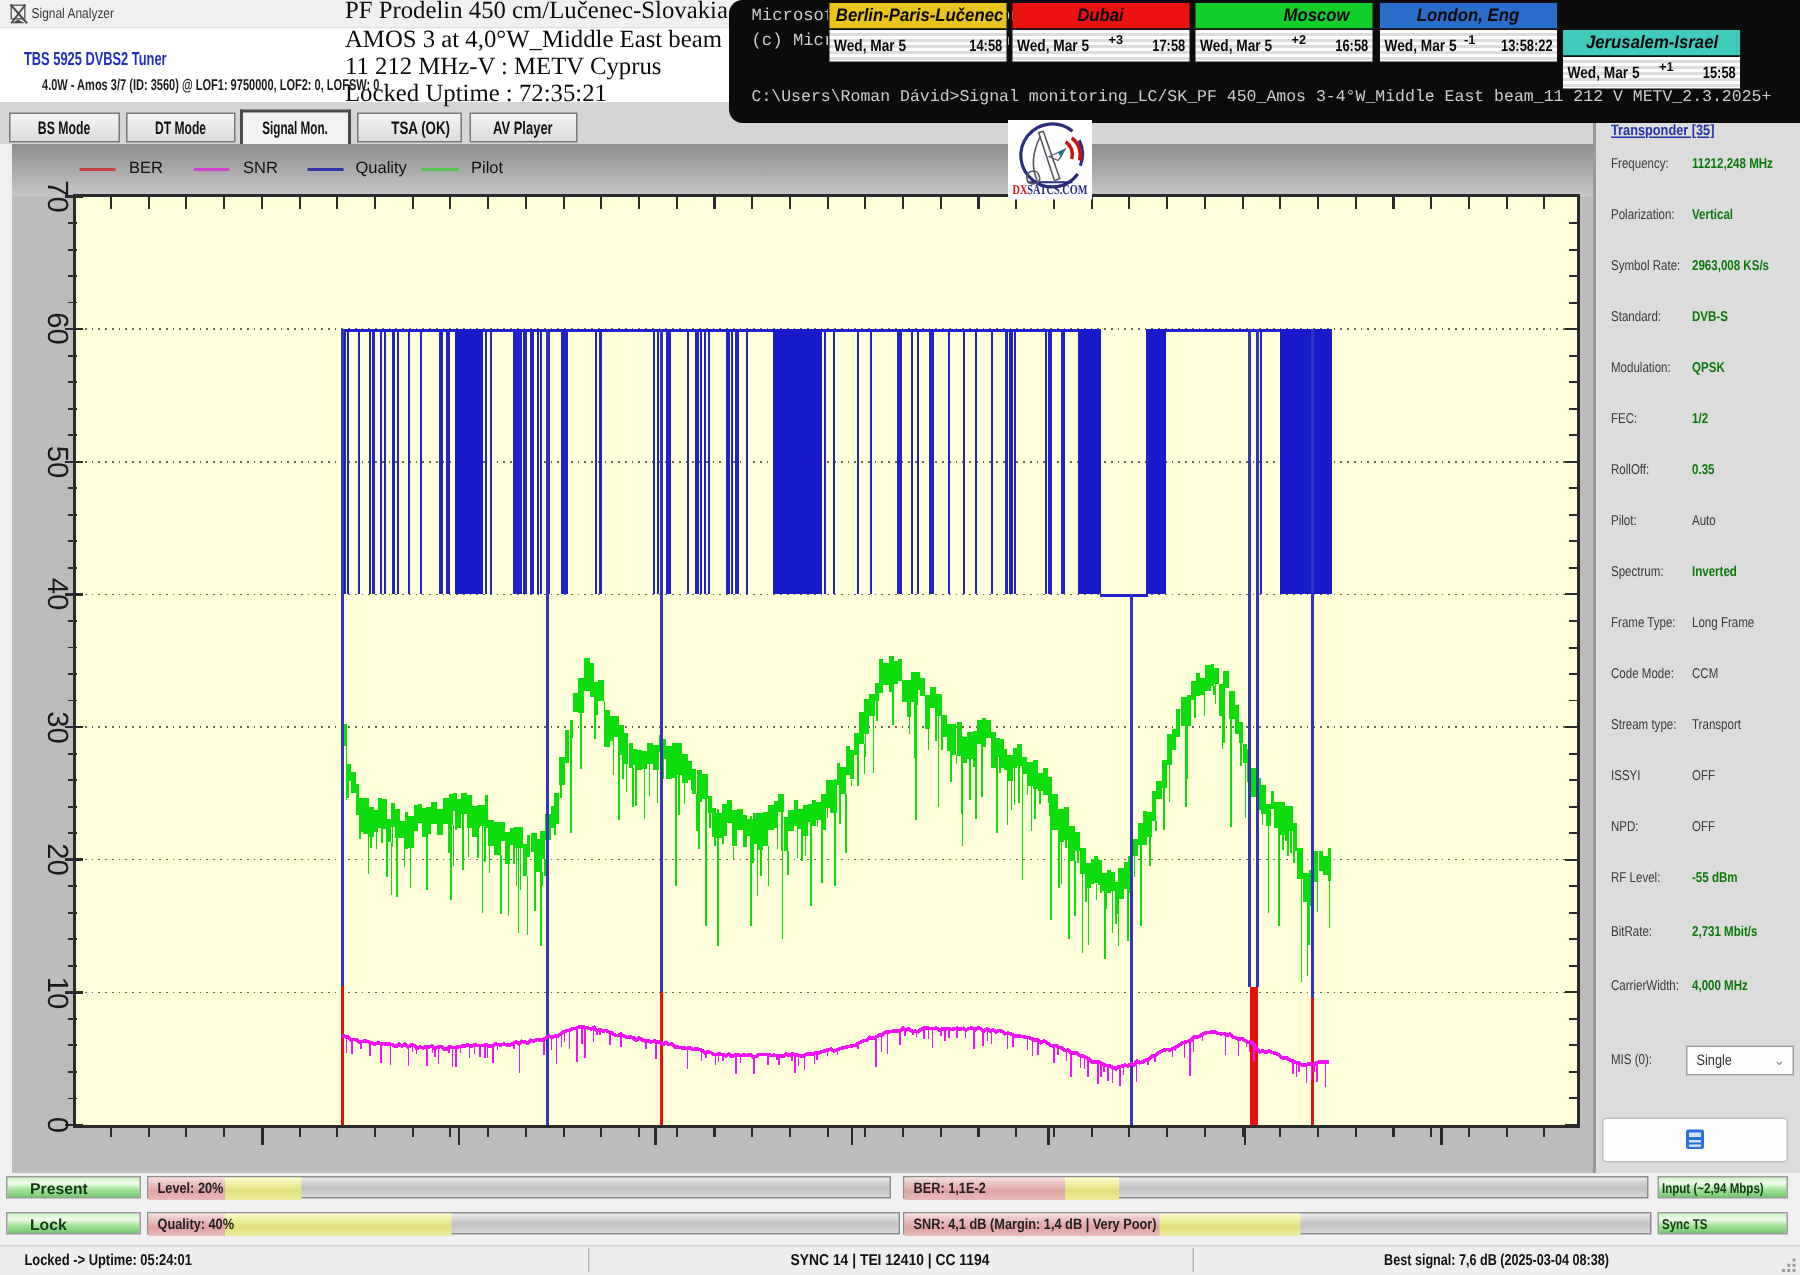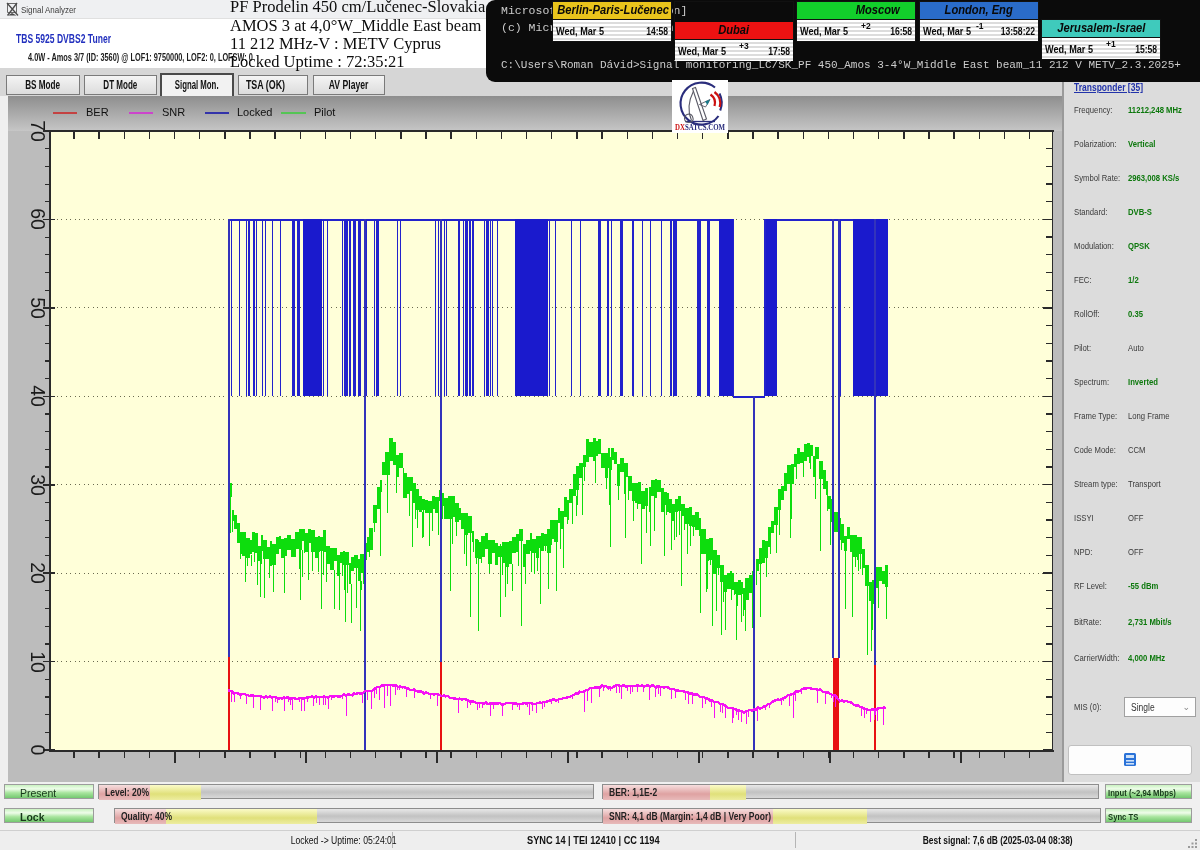--- a/index.html
+++ b/index.html
@@ -15,33 +15,33 @@
 <div style="position:absolute;left:21px;top:4px;font-size:9.5px;color:#3c3c3c;transform:scaleX(.84);transform-origin:left;white-space:nowrap;">Signal Analyzer</div>
 
 <div style="position:absolute;left:0;top:19px;width:1200px;height:49px;background:#ffffff;"></div>
 <div style="position:absolute;left:16px;top:32px;font-size:12.5px;font-weight:bold;color:#2230be;transform:scaleX(.685);transform-origin:left;white-space:nowrap;">TBS 5925 DVBS2 Tuner</div>
 <div style="position:absolute;left:28px;top:51px;font-size:10.5px;font-weight:bold;color:#1c1c1c;transform:scaleX(.70);transform-origin:left;white-space:nowrap;">4.0W - Amos 3/7 (ID: 3560) @ LOF1: 9750000, LOF2: 0, LOFSW: 0</div>
 
 <div style="position:absolute;left:0;top:68px;width:1200px;height:28px;background:#d6d6d6;"></div>
 <div style="position:absolute;left:6px;top:75px;width:74px;height:20px;background:linear-gradient(#f4f4f4,#dcdcdc);border:1px solid #7a7a7a;text-align:center;font-size:12px;font-weight:bold;line-height:19px;color:#111;"><span style="display:inline-block;transform:scaleX(0.68);transform-origin:center;white-space:nowrap;">BS Mode</span></div>
 <div style="position:absolute;left:84px;top:75px;width:73px;height:20px;background:linear-gradient(#f4f4f4,#dcdcdc);border:1px solid #7a7a7a;text-align:center;font-size:12px;font-weight:bold;line-height:19px;color:#111;"><span style="display:inline-block;transform:scaleX(0.67);transform-origin:center;white-space:nowrap;">DT Mode</span></div>
 <div style="position:absolute;left:160px;top:73px;width:74px;height:24px;background:#f2f2f2;border:2px solid #4a4a4a;border-bottom:none;text-align:center;font-size:12px;font-weight:bold;line-height:21px;color:#111;"><span style="display:inline-block;transform:scaleX(0.65);transform-origin:center;white-space:nowrap;">Signal Mon.</span></div>
-<div style="position:absolute;left:238px;top:75px;width:70px;height:20px;background:linear-gradient(#f4f4f4,#dcdcdc);border:1px solid #7a7a7a;text-align:left;font-size:12px;font-weight:bold;line-height:19px;color:#111;"><span style="display:inline-block;transform:scaleX(0.74);transform-origin:center;white-space:nowrap;">TSA (OK)</span></div>
+<div style="position:absolute;left:238px;top:75px;width:70px;height:20px;background:linear-gradient(#f4f4f4,#dcdcdc);border:1px solid #7a7a7a;text-align:right;font-size:12px;font-weight:bold;line-height:19px;color:#111;"><span style="display:inline-block;transform:scaleX(0.74);transform-origin:center;white-space:nowrap;">TSA (OK)</span></div>
 <div style="position:absolute;left:313px;top:75px;width:72px;height:20px;background:linear-gradient(#f4f4f4,#dcdcdc);border:1px solid #7a7a7a;text-align:center;font-size:12px;font-weight:bold;line-height:19px;color:#111;"><span style="display:inline-block;transform:scaleX(0.72);transform-origin:center;white-space:nowrap;">AV Player</span></div>
 
 <div style="position:absolute;left:0;top:96px;width:1062px;height:686px;background:#efefef;"></div>
 <div style="position:absolute;left:8px;top:96px;width:1054px;height:686px;background:#bcbcbc;"></div>
 <div style="position:absolute;left:8px;top:96px;width:1054px;height:35px;background:linear-gradient(#8e8e8e,#c6c6c6);"></div>
 
 <div style="position:absolute;left:53px;top:112px;width:24px;height:2px;background:#c44242;"></div>
 <div style="position:absolute;left:86px;top:106px;font-size:11px;color:#111;">BER</div>
 <div style="position:absolute;left:129px;top:112px;width:24px;height:2px;background:#cc44cc;"></div>
 <div style="position:absolute;left:162px;top:106px;font-size:11px;color:#111;">SNR</div>
 <div style="position:absolute;left:205px;top:112px;width:24px;height:2px;background:#3333aa;"></div>
-<div style="position:absolute;left:237px;top:106px;font-size:11px;color:#111;">Locked</div>
+<div style="position:absolute;left:237px;top:106px;font-size:11px;color:#111;">Quality</div>
 <div style="position:absolute;left:281px;top:112px;width:25px;height:2px;background:#55c555;"></div>
 <div style="position:absolute;left:314px;top:106px;font-size:11px;color:#111;">Pilot</div>
 <svg width="1062" height="686" viewBox="0 0 1062 686" style="position:absolute;left:0;top:96px;" shape-rendering="crispEdges">
     <rect x="50.0" y="35.0" width="1002.0" height="619.0" fill="#ffffd9"></rect>
     <line x1="52.0" y1="565.6" x2="1051.0" y2="565.6" stroke="#6a6a50" stroke-width="1" stroke-dasharray="1.3 3.2"></line>
     <line x1="52.0" y1="477.1" x2="1051.0" y2="477.1" stroke="#6a6a50" stroke-width="1" stroke-dasharray="1.3 3.2"></line>
     <line x1="52.0" y1="388.7" x2="1051.0" y2="388.7" stroke="#6a6a50" stroke-width="1" stroke-dasharray="1.3 3.2"></line>
     <line x1="52.0" y1="300.3" x2="1051.0" y2="300.3" stroke="#6a6a50" stroke-width="1" stroke-dasharray="1.3 3.2"></line>
     <line x1="52.0" y1="211.9" x2="1051.0" y2="211.9" stroke="#6a6a50" stroke-width="1" stroke-dasharray="1.3 3.2"></line>
     <line x1="52.0" y1="123.4" x2="1051.0" y2="123.4" stroke="#6a6a50" stroke-width="1" stroke-dasharray="1.3 3.2"></line>
@@ -879,21 +879,21 @@
 <div style="position:absolute;left:501px;top:21px;font-family:'Liberation Mono',monospace;font-size:11.5px;color:#cccccc;white-space:nowrap;">(c) Microsoft Corporation.</div>
 <div style="position:absolute;left:501px;top:59px;font-family:'Liberation Mono',monospace;font-size:11px;color:#cccccc;white-space:nowrap;">C:\Users\Roman Dávid&gt;Signal monitoring_LC/SK_PF 450_Amos 3-4°W_Middle East beam_11 212 V METV_2.3.2025+</div>
 <div style="position:absolute;left:552px;top:1px;width:120px;height:41px;border:1px solid #111;">
 <div style="height:17px;background:#e9c41c;text-align:center;font-size:12px;font-weight:bold;font-style:italic;color:#090909;line-height:17px;"><span style="display:inline-block;transform:scaleX(.93);transform-origin:center;white-space:nowrap;">Berlin-Paris-Lučenec</span></div>
 <div style="position:relative;height:22px;background:repeating-linear-gradient(#ffffff 0 2px,#dcdcdc 2px 4px);border-top:1px solid #111;font-size:11px;font-weight:bold;color:#0a0a0a;">
 <span style="position:absolute;left:3px;top:5px;display:inline-block;transform:scaleX(.83);transform-origin:left;white-space:nowrap;">Wed, Mar 5</span>
 <span style="position:absolute;right:3px;top:5px;display:inline-block;transform:scaleX(.78);transform-origin:right;white-space:nowrap;">14:58</span>
 </div>
   </div>
 <div style="position:absolute;left:674px;top:1px;width:120px;height:41px;border:1px solid #111;">
-<div style="height:17px;background:#ec1212;text-align:center;font-size:12px;font-weight:bold;font-style:italic;color:#090909;line-height:17px;margin-top:20px;"><span style="display:inline-block;transform:scaleX(.93);transform-origin:center;white-space:nowrap;">Dubai</span></div>
+<div style="height:17px;background:#ec1212;text-align:center;font-size:12px;font-weight:bold;font-style:italic;color:#090909;line-height:17px;"><span style="display:inline-block;transform:scaleX(.93);transform-origin:center;white-space:nowrap;">Dubai</span></div>
 <div style="position:relative;height:22px;background:repeating-linear-gradient(#ffffff 0 2px,#dcdcdc 2px 4px);border-top:1px solid #111;font-size:11px;font-weight:bold;color:#0a0a0a;">
 <span style="position:absolute;left:3px;top:5px;display:inline-block;transform:scaleX(.83);transform-origin:left;white-space:nowrap;">Wed, Mar 5</span>
       <span style="position:absolute;left:64px;top:1px;font-size:8.5px;font-weight:bold;">+3</span>
 <span style="position:absolute;right:3px;top:5px;display:inline-block;transform:scaleX(.78);transform-origin:right;white-space:nowrap;">17:58</span>
 </div>
   </div>
 <div style="position:absolute;left:796px;top:1px;width:120px;height:41px;border:1px solid #111;">
 <div style="height:17px;background:#12ce2b;text-align:center;font-size:12px;font-weight:bold;font-style:italic;color:#090909;line-height:17px;padding-left:44px;"><span style="display:inline-block;transform:scaleX(.93);transform-origin:center;white-space:nowrap;">Moscow</span></div>
 <div style="position:relative;height:22px;background:repeating-linear-gradient(#ffffff 0 2px,#dcdcdc 2px 4px);border-top:1px solid #111;font-size:11px;font-weight:bold;color:#0a0a0a;">
 <span style="position:absolute;left:3px;top:5px;display:inline-block;transform:scaleX(.83);transform-origin:left;white-space:nowrap;">Wed, Mar 5</span>
@@ -926,32 +926,32 @@
 <path d="M21.5 11 Q13.5 27 19.5 40.5" fill="none" stroke="#5a5a66" stroke-width="1.1"></path>
 <path d="M17 34 q-4.5 0.5 -4.5 4.5 q0.5 4.5 5 4 q4.5 -1 3.5 -4.5 q-1 -4 -4 -4" fill="none" stroke="#5a5a66" stroke-width="1.1"></path>
 <path d="M27.5 24.5 L38 19.5 L33.5 27 Z" fill="none" stroke="#5a5a66" stroke-width="0.9"></path>
 <path d="M33 21.5 L38 19.5 L35.5 25 Z" fill="#1a7a8a"></path>
 <path d="M38.5 14.5 a 10.5 10.5 0 0 1 4 11.5" fill="none" stroke="#cc1111" stroke-width="2.3"></path>
 <path d="M42.5 12 a 14 14 0 0 1 5.2 15" fill="none" stroke="#cc1111" stroke-width="2.3"></path>
 <text x="3" y="49.5" font-family="Liberation Serif, serif" font-size="9" font-weight="bold" fill="#cc1111" textLength="50" lengthAdjust="spacingAndGlyphs">DX<tspan fill="#2a2d7c">SATCS.COM</tspan></text>
 </svg></div>
 
 <div style="position:absolute;left:0;top:782px;width:1200px;height:48px;background:#f0f0f0;"></div>
-<div style="position:absolute;left:4px;top:784px;width:90px;height:15px;border:1px solid #9c9c9c;background:linear-gradient(#c9f3c0 0%,#eefcea 30%,#a8e59e 60%,#74c870 100%);font-size:10.5px;font-weight:normal;color:#17381a;">
+<div style="position:absolute;left:4px;top:784px;width:90px;height:15px;border:1px solid #9c9c9c;background:linear-gradient(#c9f3c0 0%,#eefcea 30%,#a8e59e 60%,#74c870 100%);font-size:10.5px;font-weight:bold;color:#17381a;">
     <span style="position:absolute;left:15px;top:2px;">Present</span>
   </div>
 <div style="position:absolute;left:4px;top:808px;width:90px;height:15px;border:1px solid #9c9c9c;background:linear-gradient(#c9f3c0 0%,#eefcea 30%,#a8e59e 60%,#74c870 100%);font-size:10.5px;font-weight:bold;color:#17381a;">
     <span style="position:absolute;left:15px;top:2px;">Lock</span>
   </div>
 <div style="position:absolute;left:98px;top:784px;width:496px;height:15px;border:1px solid #8d8d8d;background:linear-gradient(#e8e8e8 0%,#c2c2c2 55%,#d8d8d8 100%);">
 <div style="position:absolute;left:0;top:0;width:51px;height:15px;background:linear-gradient(#f6dede 0%,#dfa2a2 60%,#e8baba 100%);"></div>
 <div style="position:absolute;left:51px;top:0;width:51px;height:15px;background:linear-gradient(#fbfbc8 0%,#e0e07a 60%,#ededa0 100%);"></div>
 <div style="position:absolute;left:6px;top:1.5px;font-size:10px;font-weight:bold;color:#222;white-space:nowrap;transform:scaleX(.85);transform-origin:left;">Level: 20%</div>
   </div>
-<div style="position:absolute;left:98px;top:808px;width:502px;height:15px;border:1px solid #8d8d8d;background:linear-gradient(#e8e8e8 0%,#c2c2c2 55%,#d8d8d8 100%);margin-left:16px;">
+<div style="position:absolute;left:98px;top:808px;width:502px;height:15px;border:1px solid #8d8d8d;background:linear-gradient(#e8e8e8 0%,#c2c2c2 55%,#d8d8d8 100%);">
 <div style="position:absolute;left:0;top:0;width:51px;height:15px;background:linear-gradient(#f6dede 0%,#dfa2a2 60%,#e8baba 100%);"></div>
 <div style="position:absolute;left:51px;top:0;width:151px;height:15px;background:linear-gradient(#fbfbc8 0%,#e0e07a 60%,#ededa0 100%);"></div>
 <div style="position:absolute;left:6px;top:1.5px;font-size:10px;font-weight:bold;color:#222;white-space:nowrap;transform:scaleX(.85);transform-origin:left;">Quality: 40%</div>
   </div>
 <div style="position:absolute;left:602px;top:784px;width:497px;height:15px;border:1px solid #8d8d8d;background:linear-gradient(#e8e8e8 0%,#c2c2c2 55%,#d8d8d8 100%);">
 <div style="position:absolute;left:0;top:0;width:107px;height:15px;background:linear-gradient(#f6dede 0%,#dfa2a2 60%,#e8baba 100%);"></div>
 <div style="position:absolute;left:107px;top:0;width:36px;height:15px;background:linear-gradient(#fbfbc8 0%,#e0e07a 60%,#ededa0 100%);"></div>
 <div style="position:absolute;left:6px;top:1.5px;font-size:10px;font-weight:bold;color:#222;white-space:nowrap;transform:scaleX(.85);transform-origin:left;">BER: 1,1E-2</div>
   </div>
 <div style="position:absolute;left:602px;top:808px;width:499px;height:15px;border:1px solid #8d8d8d;background:linear-gradient(#e8e8e8 0%,#c2c2c2 55%,#d8d8d8 100%);">
@@ -962,21 +962,21 @@
 <div style="position:absolute;left:1105px;top:784px;width:87px;height:15px;border:1px solid #9c9c9c;background:linear-gradient(#c9f3c0 0%,#eefcea 30%,#a8e59e 60%,#74c870 100%);font-size:9.5px;font-weight:bold;color:#17381a;">
     <span style="position:absolute;left:2px;top:2px;white-space:nowrap;transform:scaleX(.81);transform-origin:left;">Input (~2,94 Mbps)</span>
   </div>
 <div style="position:absolute;left:1105px;top:808px;width:87px;height:15px;border:1px solid #9c9c9c;background:linear-gradient(#c9f3c0 0%,#eefcea 30%,#a8e59e 60%,#74c870 100%);font-size:9.5px;font-weight:bold;color:#17381a;">
     <span style="position:absolute;left:2px;top:2px;white-space:nowrap;transform:scaleX(.81);transform-origin:left;">Sync TS</span>
   </div>
 
 <div style="position:absolute;left:0;top:830px;width:1200px;height:20px;background:#eeeeee;border-top:1px solid #cfcfcf;"></div>
 <div style="position:absolute;left:392px;top:832px;width:1px;height:16px;background:#b5b5b5;"></div>
 <div style="position:absolute;left:795px;top:832px;width:1px;height:16px;background:#b5b5b5;"></div>
-<div style="position:absolute;left:16px;top:834px;width:392px;text-align:right;font-size:10.5px;font-weight:normal;color:#111;"><span style="display:inline-block;transform:scaleX(.82);white-space:nowrap;">Locked -&gt; Uptime: 05:24:01</span></div>
+<div style="position:absolute;left:4px;top:834px;width:392px;text-align:left;font-size:10.5px;font-weight:bold;color:#111;"><span style="display:inline-block;transform:scaleX(.82);white-space:nowrap;">Locked -&gt; Uptime: 05:24:01</span></div>
 <div style="position:absolute;left:392px;top:834px;width:403px;text-align:center;font-size:10.5px;font-weight:bold;color:#111;"><span style="display:inline-block;transform:scaleX(.88);white-space:nowrap;">SYNC 14 | TEI 12410 | CC 1194</span></div>
 <svg style="position:absolute;left:1188px;top:838px;" width="10" height="10" viewBox="0 0 10 10">
     <g fill="#9a9a9a">
       <rect x="7" y="1" width="2" height="2"></rect>
       <rect x="7" y="4.5" width="2" height="2"></rect>
       <rect x="3.5" y="4.5" width="2" height="2"></rect>
       <rect x="7" y="8" width="2" height="2"></rect>
       <rect x="3.5" y="8" width="2" height="2"></rect>
       <rect x="0" y="8" width="2" height="2"></rect>
     </g>

